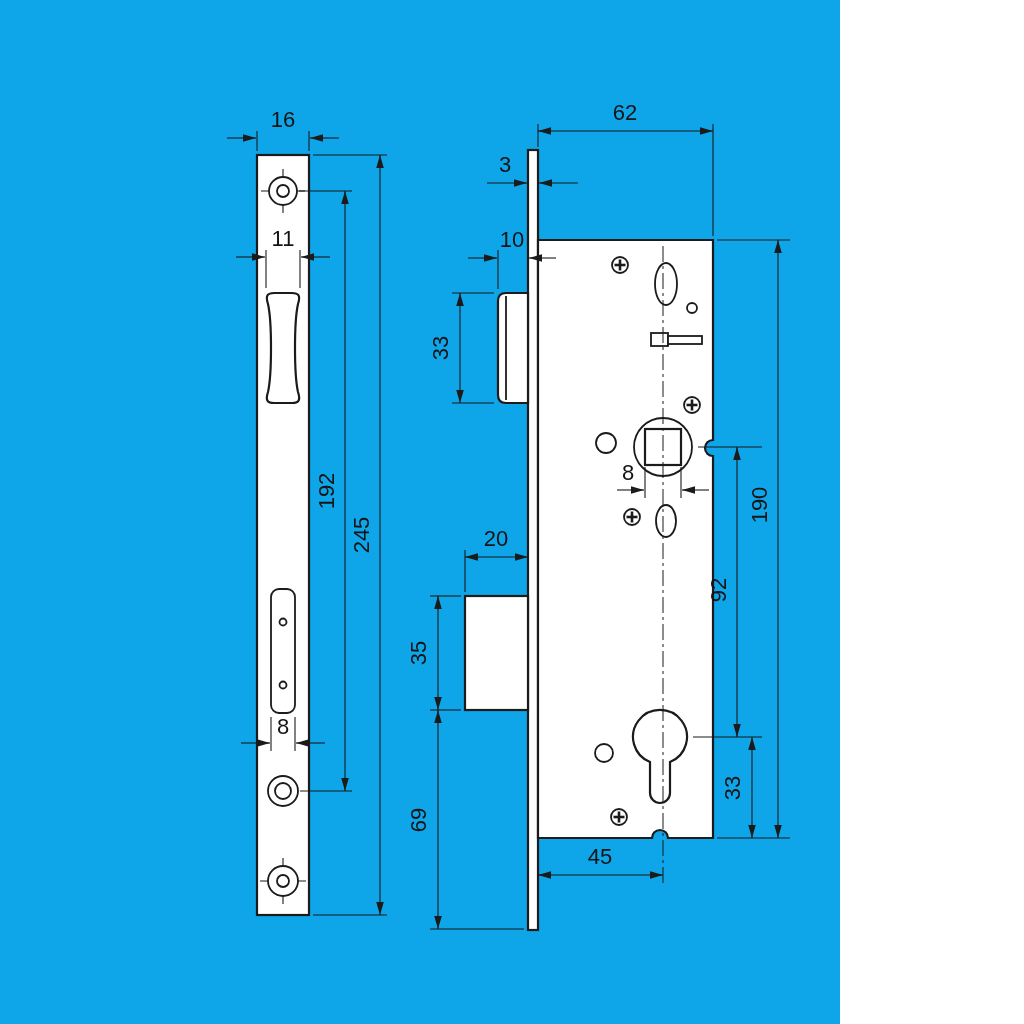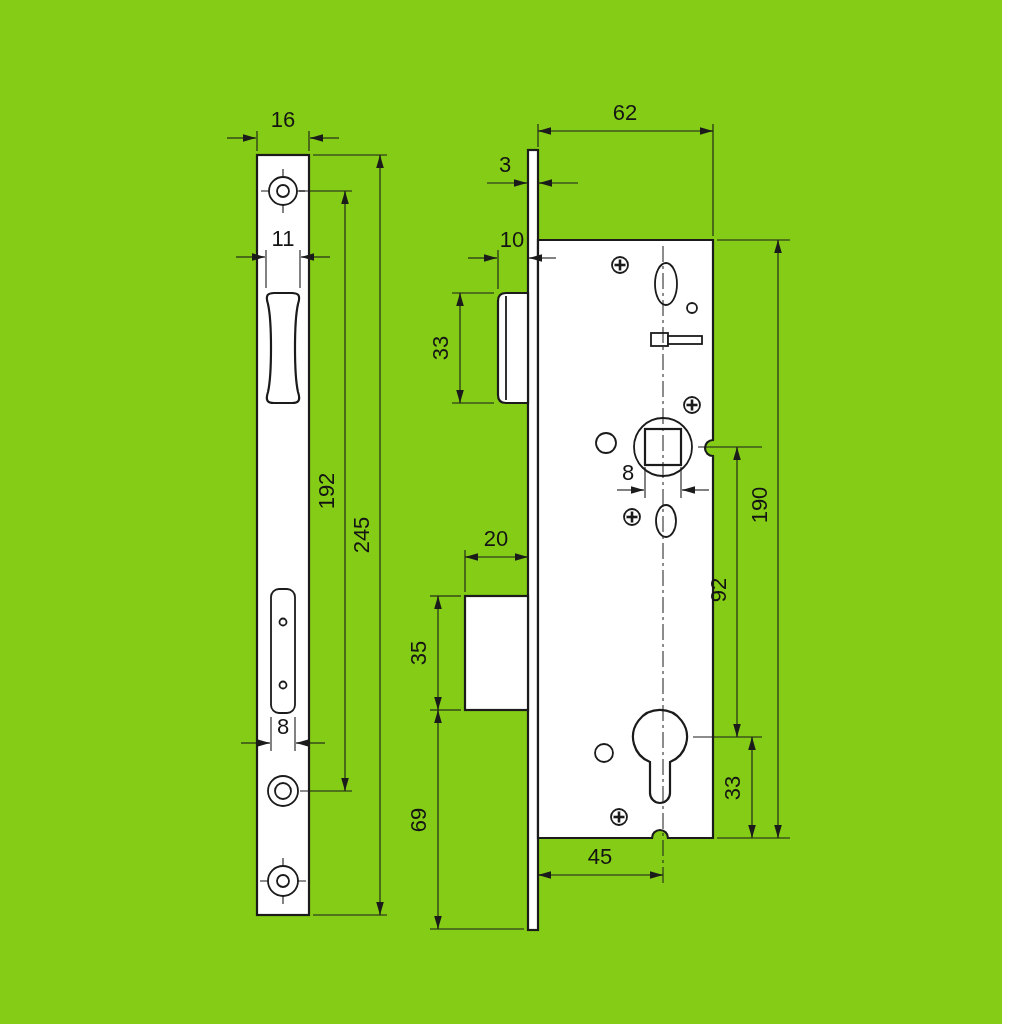--- a/index.html
+++ b/index.html
@@ -1,17 +1,17 @@
 <!DOCTYPE html>
 <html><head>
 <meta charset="utf-8">
 <title>Drawing</title>
 <style>
   html,body{margin:0;padding:0;background:#ffffff;}
-  .canvas{width:1002px;height:1024px;background:#84cc16;position:relative;overflow:hidden;font-family:"Liberation Sans",sans-serif;}
+  .canvas{width:840px;height:1024px;background:#0ea5e9;position:relative;overflow:hidden;font-family:"Liberation Sans",sans-serif;}
   svg{display:block;}
   .ol{fill:#ffffff;stroke:#1b1b1b;stroke-width:2.2;}
   .ol-thin{fill:#ffffff;stroke:#1b1b1b;stroke-width:1.8;}
   .detail{fill:none;stroke:#1b1b1b;stroke-width:1.8;}
   .thin{stroke:#1b1b1b;stroke-width:1.1;fill:none;}
   .dim{stroke:#1b1b1b;stroke-width:1.1;fill:none;}
   .cl{stroke:#1b1b1b;stroke-width:1;stroke-dasharray:16 4 3 4;fill:none;}
   .cross{stroke:#1b1b1b;stroke-width:2.6;}
   .dimtext{font-family:"Liberation Sans",sans-serif;font-size:22px;fill:#141414;text-anchor:middle;}
 </style>

